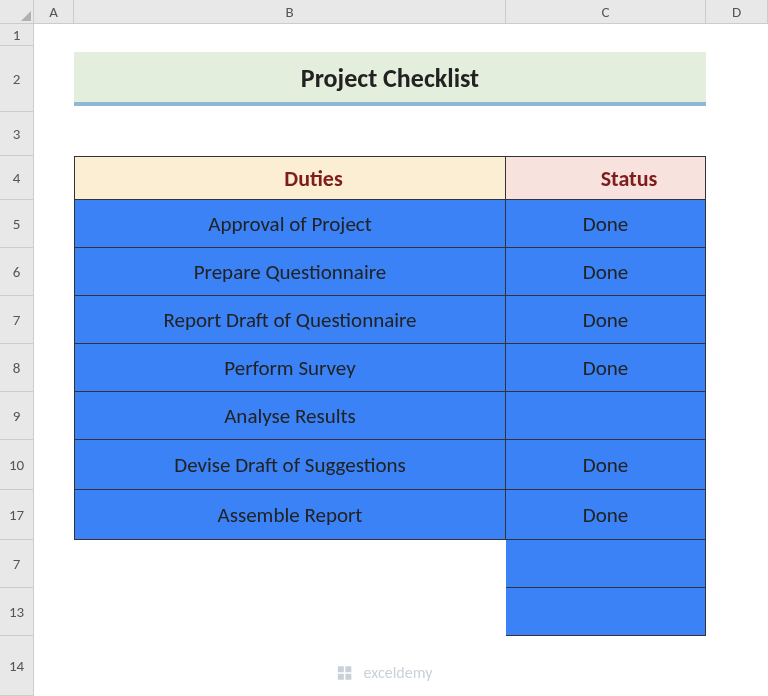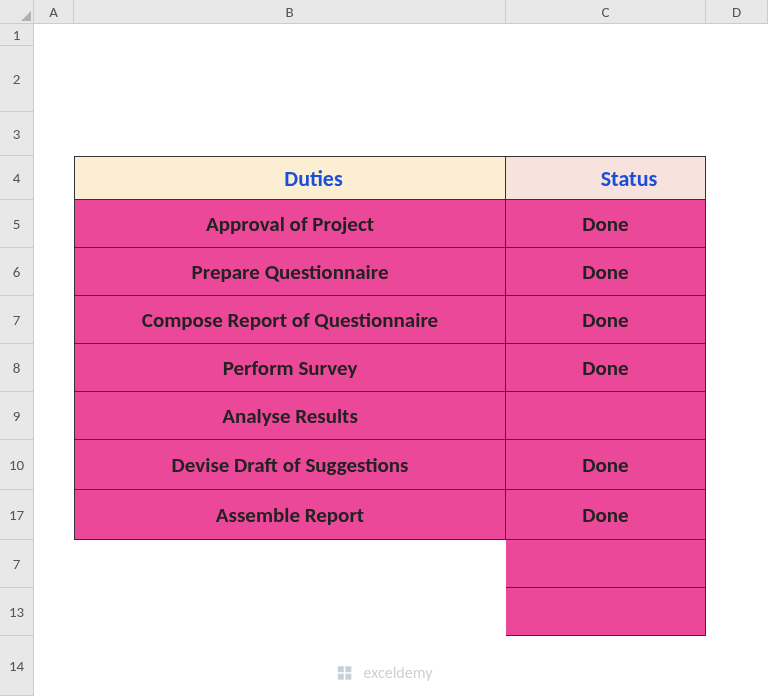--- a/index.html
+++ b/index.html
@@ -67,39 +67,38 @@
       border-bottom: 4px solid #8fb7d6;
       text-align: center;
       font-size: 26px;
       font-weight: bold;
       color: #222;
       padding: 10px 0 8px 0;
     }
     .thead {
       font-weight: bold;
       font-size: 22px;
-      color: #1d4ed8;
+      color: #7f1d1d;
       background: #fbeed2;
       border: 1px solid #333;
       display: flex;
       align-items: center;
       justify-content: center;
       padding-left: 47px;
     }
     .thead.status { background: #f7e2dd; border-left: none; }
     .td {
       border: 1px solid #333;
       border-top: none;
       font-size: 21px;
       color: #222;
       display: flex;
       align-items: center;
       justify-content: center;
-      background: #ec4899;
-      font-weight: bold;
+      background: #3b82f6;
     }
     .td.status { border-left: none; }
     .watermark {
       position: absolute;
       bottom: 14px;
       left: 50%;
       transform: translateX(-50%);
       color: #c0cad2;
       font-size: 16px;
       font-weight: 500;
@@ -137,31 +136,34 @@
   <div class="row-header" style="grid-row:13">7</div>
   <div class="row-header" style="grid-row:14">13</div>
   <div class="row-header" style="grid-row:15">14</div>
 
   <div class="blank" style="grid-column:2;grid-row:2/16"></div>
   <div class="blank" style="grid-column:5;grid-row:2/16"></div>
   <div class="blank" style="grid-column:3/5;grid-row:2"></div>
   <div class="blank" style="grid-column:3/5;grid-row:4"></div>
   <div class="blank" style="grid-column:3/5;grid-row:15"></div>
 
+  <div class="title-cell">
+    <div class="title-inner">Project Checklist</div>
+  </div>
 
   <div style="grid-column:3;grid-row:5" class="thead">Duties</div>
   <div style="grid-column:4;grid-row:5" class="thead status">Status</div>
 
   <div style="grid-column:3;grid-row:6" class="td">Approval of Project</div>
   <div style="grid-column:4;grid-row:6" class="td status">Done</div>
 
   <div style="grid-column:3;grid-row:7" class="td">Prepare Questionnaire</div>
   <div style="grid-column:4;grid-row:7" class="td status">Done</div>
 
-  <div style="grid-column:3;grid-row:8" class="td">Compose Report of Questionnaire</div>
+  <div style="grid-column:3;grid-row:8" class="td">Report Draft of Questionnaire</div>
   <div style="grid-column:4;grid-row:8" class="td status">Done</div>
 
   <div style="grid-column:3;grid-row:9" class="td">Perform Survey</div>
   <div style="grid-column:4;grid-row:9" class="td status">Done</div>
 
   <div style="grid-column:3;grid-row:10" class="td">Analyse Results</div>
   <div style="grid-column:4;grid-row:10" class="td status"></div>
 
   <div style="grid-column:3;grid-row:11" class="td">Devise Draft of Suggestions</div>
   <div style="grid-column:4;grid-row:11" class="td status">Done</div>

